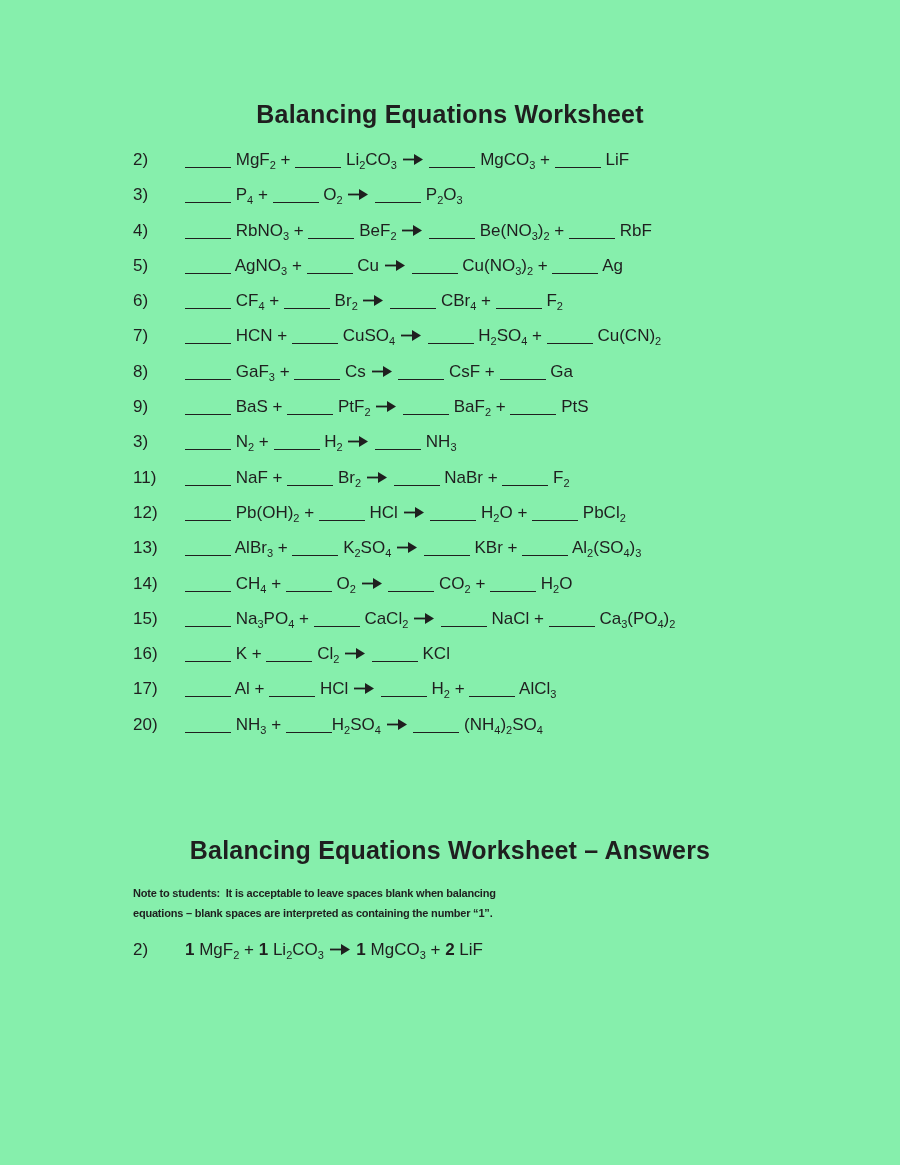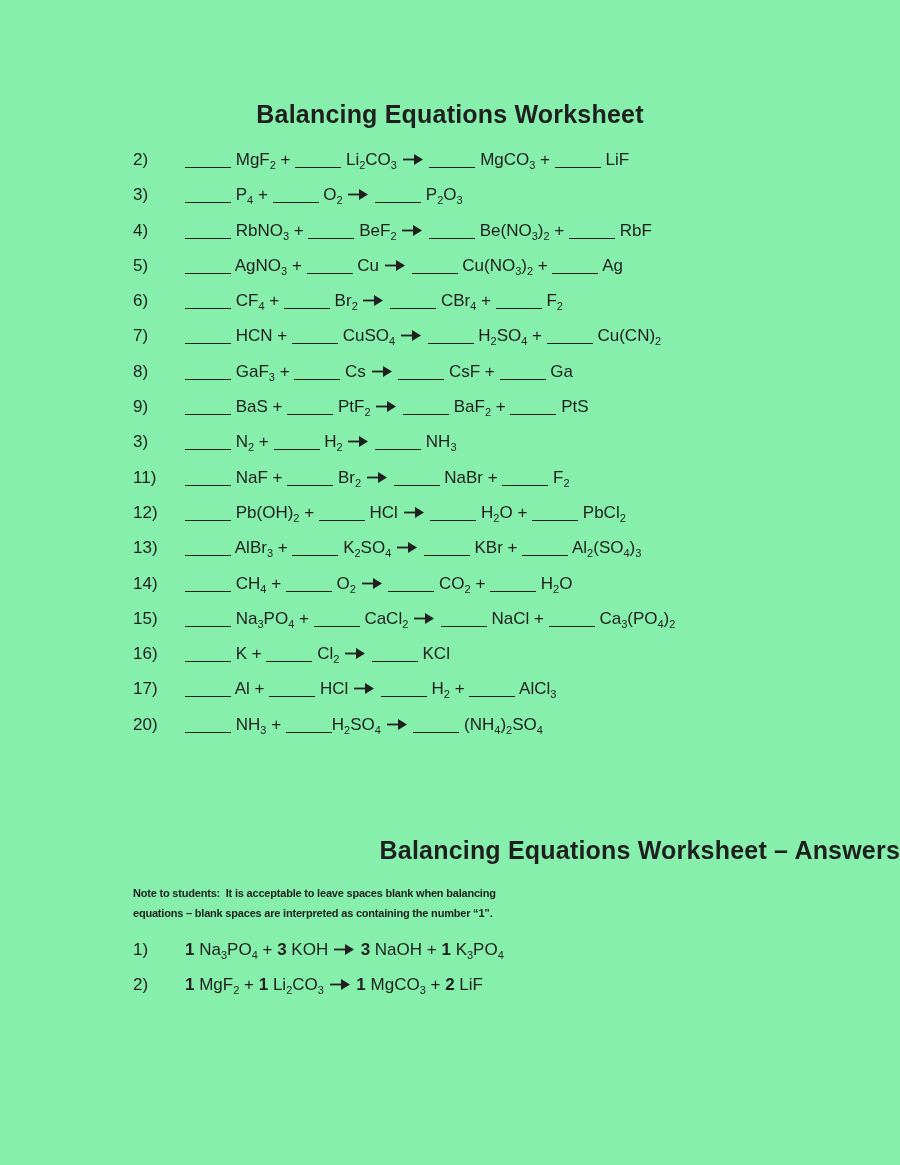--- a/index.html
+++ b/index.html
@@ -26,21 +26,21 @@
 
   .blank {
     display:inline-block; width:46px; height:4px;
     border-bottom:1.7px solid #1f1f1f; vertical-align:-3px;
   }
 
   .arrow { vertical-align:-1px; margin:0 1px; }
 
   .answers-title {
     position:absolute; top:836px; left:0; width:900px;
-    text-align:right; font-size:25px; font-weight:bold; margin:0;
+    text-align:center; font-size:25px; font-weight:bold; margin:0;
     line-height:29px; letter-spacing:0.2px;
   }
 
   .note {
     position:absolute; top:883px; left:133px; width:620px;
     font-size:11px; font-weight:bold; line-height:20px;
     letter-spacing:-0.2px; white-space:pre-wrap;
   }
 </style>
 </head>
@@ -119,22 +119,18 @@
             <path d="M11 0.9 L20 6.5 L11 12.1 Z" fill="#1f1f1f"></path>
           </svg> <span class="blank"></span> (NH<sub>4</sub>)<sub>2</sub>SO<sub>4</sub></span></div>
     </div>
 
   <h2 class="answers-title">Balancing Equations Worksheet – Answers</h2>
 
   <div class="note"><span>Note to students:  It is acceptable to leave spaces blank when balancing</span>
 <span>equations – blank spaces are interpreted as containing the number “1”.</span></div>
 
   <div class="answers-rows" id="answers">
-      <div class="row"><span class="num">1)</span><span class="eq"><b>1</b> Na<sub>3</sub>PO<sub>4</sub> + <b>3</b> KOH <svg class="arrow" width="21" height="13" viewBox="0 0 21 13">
-            <path d="M0 6.5 H12" stroke="#1f1f1f" stroke-width="1.8" fill="none"></path>
-            <path d="M11 0.9 L20 6.5 L11 12.1 Z" fill="#1f1f1f"></path>
-          </svg> <b>3</b> NaOH + <b>1</b> K<sub>3</sub>PO<sub>4</sub></span></div>
       <div class="row"><span class="num">2)</span><span class="eq"><b>1</b> MgF<sub>2</sub> + <b>1</b> Li<sub>2</sub>CO<sub>3</sub> <svg class="arrow" width="21" height="13" viewBox="0 0 21 13">
             <path d="M0 6.5 H12" stroke="#1f1f1f" stroke-width="1.8" fill="none"></path>
             <path d="M11 0.9 L20 6.5 L11 12.1 Z" fill="#1f1f1f"></path>
           </svg> <b>1</b> MgCO<sub>3</sub> + <b>2</b> LiF</span></div>
     </div>
 </div>
 
 </body></html>

